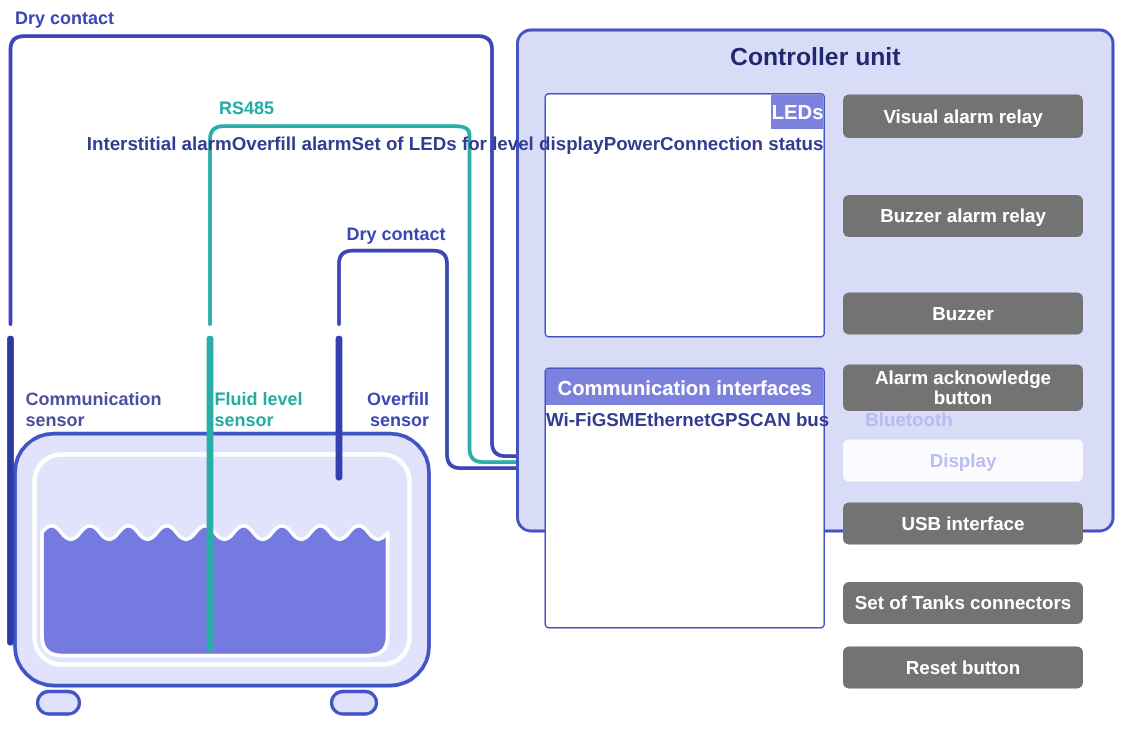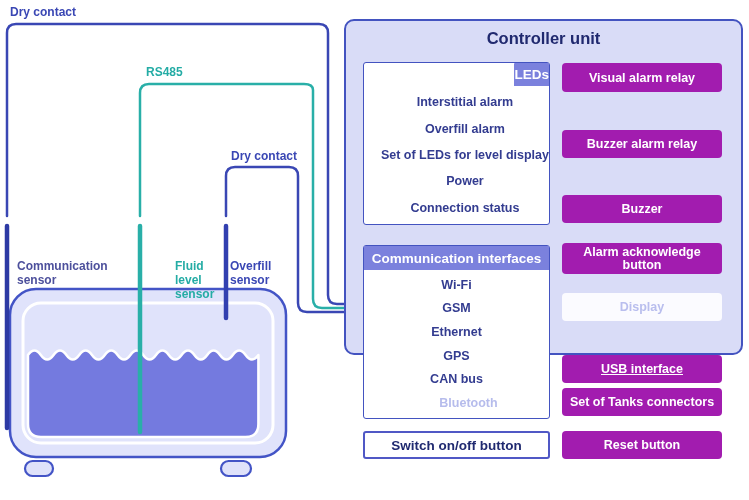--- a/index.html
+++ b/index.html
@@ -2,47 +2,47 @@
 <html><head>
 <meta charset="utf-8">
 <style>
   html,body { margin:0; padding:0; background:#ffffff; }
   * { box-sizing:border-box; font-family:"Liberation Sans", sans-serif; }
   .stage { position:relative; width:749px; height:500px; background:#ffffff; overflow:hidden; }
   .stage svg { position:absolute; left:0; top:0; }
 
   
   .wire-label { position:absolute; font-size:12px; font-weight:700; line-height:13px; white-space:nowrap; }
-  .lbl-navy { color:#3a47b4; }
+  .lbl-navy { color:#3a47b4;text-align:right; }
   .lbl-darknavy { color:#4d509c; }
   .lbl-teal { color:#24aca5; }
   .sensor-label { position:absolute; font-size:12px; font-weight:700; line-height:14px; }
 
   
   .controller { position:absolute; left:344px; top:19px; width:399px; height:336px;
     background:#d9dcf7; border:2.5px solid #4353c0; border-radius:10px; }
   .controller-title { position:absolute; left:0; right:0; top:8px; text-align:center;
     font-size:16.5px; font-weight:700; color:#20296f; }
 
   .io-box { position:absolute; left:17px; width:187px; background:#ffffff;
     border:1.5px solid #4353c0; border-radius:3px; display:flex; flex-direction:column; }
   .io-box-header { background:#7b81dd; color:#ffffff; text-align:center;
     font-size:13.5px; font-weight:700; display:flex; align-items:center; justify-content:center;
     border-radius:1px 1px 0 0; flex:0 0 auto; }
-  .io-box-body { flex:1 1 auto; display:flex; flex-direction:column; justify-content:space-around;
+  .io-box-body { flex:1 1 auto; display:flex; flex-direction:row; justify-content:space-around;
     padding:3px 0; }
   .io-item { text-align:center; font-size:12.5px; font-weight:600; color:#333c90; white-space:nowrap; }
   .io-item.disabled { color:#b6bcec;padding-left:24px; }
 
   .switch-btn { position:absolute; left:17px; top:410px; width:187px; height:28px;
     background:#ffffff; border:2px solid #5058c5; border-radius:3px;
     display:flex; align-items:center; justify-content:center;
     font-size:13.5px; font-weight:700; color:#202a70; }
 
-  .btn { position:absolute; left:216px; width:160px; height:28px; background:#a21caf;
+  .btn { position:absolute; left:216px; width:160px; height:28px; background:#737373;
     border-radius:4px; color:#ffffff; font-size:12.5px; font-weight:700;
     display:flex; align-items:center; justify-content:center; text-align:center;
     white-space:nowrap; }
   .btn.wrap { white-space:normal; line-height:13px; height:31px; padding:1px 6px; }
   .btn.disabled { background:#fbfbff; color:#b9beee; }
 </style>
 </head>
 <body>
 
 <div class="stage">
@@ -66,21 +66,21 @@
 
     <rect x="25" y="461" width="28" height="15" rx="7.5" fill="#dfe2fa" stroke="#4354c6" stroke-width="2.2"></rect>
     <rect x="221" y="461" width="30" height="15" rx="7.5" fill="#dfe2fa" stroke="#4354c6" stroke-width="2.2"></rect>
   </svg>
 
   <div class="wire-label lbl-navy" style="left:10px; top:6px;">Dry contact</div>
   <div class="wire-label lbl-teal" style="left:146px; top:66px;">RS485</div>
   <div class="wire-label lbl-navy" style="left:231px; top:150px;">Dry contact</div>
 
   <div class="sensor-label lbl-darknavy" style="left:17px; top:259px; width:64px;">Communication sensor</div>
-  <div class="sensor-label lbl-teal" style="left:143px; top:259px; width:62px;padding-left:32px;">Fluid level sensor</div>
+  <div class="sensor-label lbl-teal" style="left:143px; top:259px; width:62px;">Fluid level sensor</div>
   <div class="sensor-label lbl-navy" style="left:230px; top:259px; width:56px;">Overfill sensor</div>
 
   <div class="controller">
     <div class="controller-title">Controller unit</div>
 
     <div class="io-box" style="top:41px; height:163px;align-items:flex-end;">
       <div class="io-box-header" style="height:23px;">LEDs</div>
       <div class="io-box-body">
         <div class="io-item">Interstitial alarm</div>
         <div class="io-item">Overfill alarm</div>
@@ -95,25 +95,24 @@
       <div class="io-box-body">
         <div class="io-item">Wi-Fi</div>
         <div class="io-item">GSM</div>
         <div class="io-item">Ethernet</div>
         <div class="io-item">GPS</div>
         <div class="io-item">CAN bus</div>
         <div class="io-item disabled">Bluetooth</div>
       </div>
     </div>
 
-    <div class="switch-btn">Switch on/off button</div>
 
     <div class="btn" style="top:42px; height:29px;">Visual alarm relay</div>
     <div class="btn" style="top:109px;">Buzzer alarm relay</div>
     <div class="btn" style="top:174px;">Buzzer</div>
     <div class="btn disabled" style="top:272px;">Display</div>
     <div class="btn wrap" style="top:222px;">Alarm acknowledge button</div>
-    <div class="btn" style="top:334px;text-decoration:underline;">USB interface</div>
+    <div class="btn" style="top:314px;">USB interface</div>
     <div class="btn" style="top:367px;">Set of Tanks connectors</div>
     <div class="btn" style="top:410px;">Reset button</div>
   </div>
 
 </div>
 
 </body></html>

